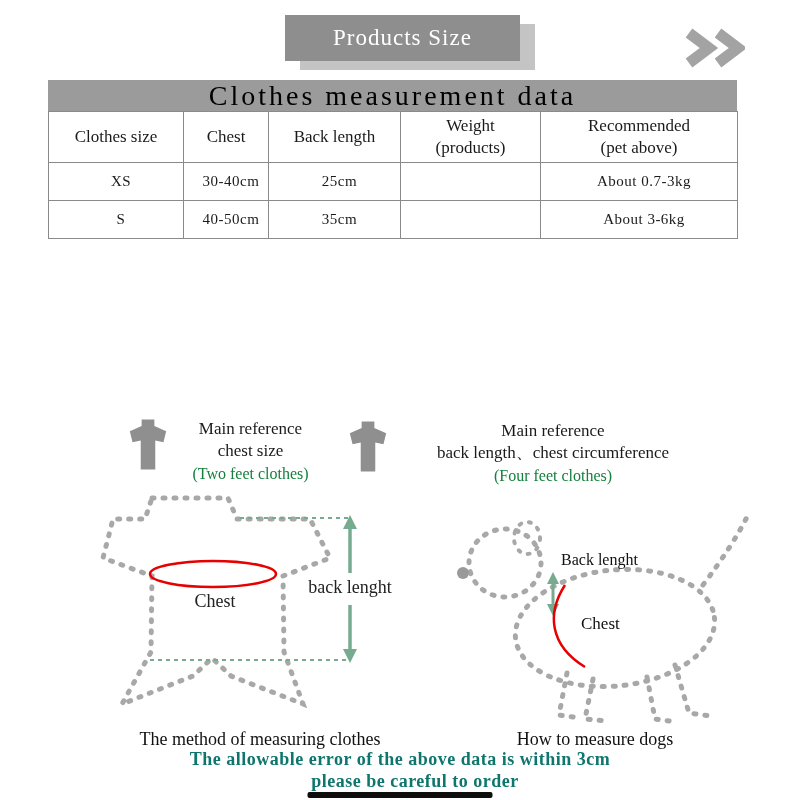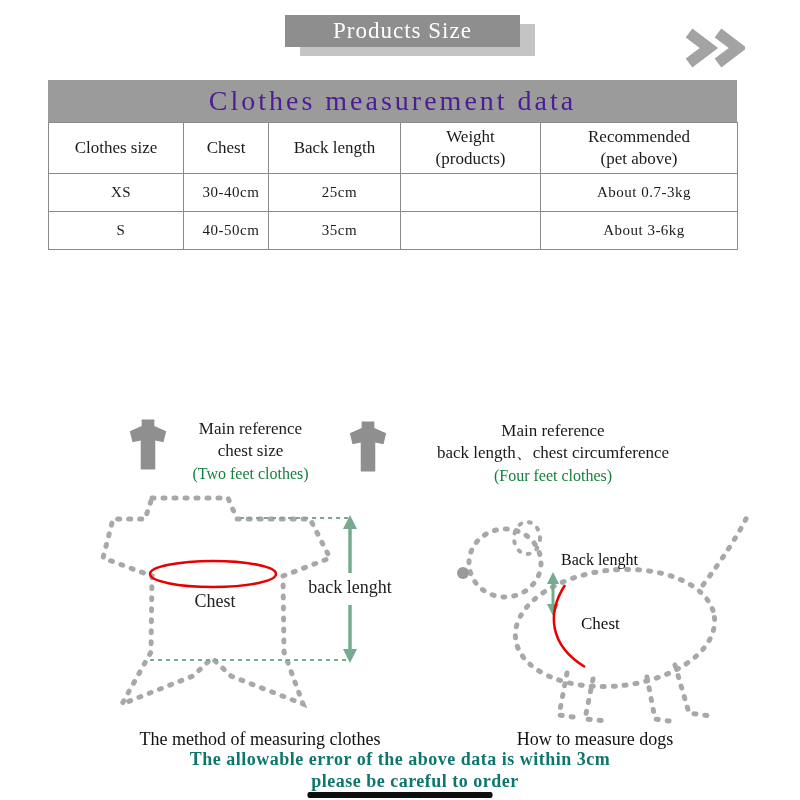--- a/index.html
+++ b/index.html
@@ -1,29 +1,29 @@
 <!DOCTYPE html>
 <html><head>
 <meta charset="utf-8">
 <style>
   html,body{margin:0;padding:0;background:#fff;}
   .page{position:relative;width:800px;height:800px;background:#ffffff;overflow:hidden;
         font-family:"Liberation Serif", serif;color:#1a1a1a;}
 
   
-  .banner-wrap{position:absolute;left:285px;top:15px;width:235px;height:32px;}
+  .banner-wrap{position:absolute;left:285px;top:15px;width:235px;height:46px;}
   .banner-shadow{position:absolute;left:15px;top:9px;width:100%;height:100%;background:#c4c4c4;}
   .banner-main{position:absolute;left:0;top:0;width:100%;height:100%;background:#8e8e8e;
                display:flex;align-items:center;justify-content:center;
                color:#ffffff;font-size:23px;letter-spacing:1px;}
   .chevrons{position:absolute;right:55px;top:28px;}
 
   
   .table-wrap{position:absolute;left:48px;top:80px;width:689px;}
-  .table-title{height:42px;background:#9b9b9b;color:#4c1d95;font-size:28px;letter-spacing:3px;
+  .table-title{height:31px;background:#9b9b9b;color:#000000;font-size:28px;letter-spacing:3px;
                display:flex;align-items:center;justify-content:center;}
   table.meas{width:100%;border-collapse:collapse;table-layout:fixed;}
   table.meas th, table.meas td{border:1px solid #8a8a8a;text-align:center;vertical-align:middle;
                font-weight:normal;padding:2px 2px;}
   table.meas th{height:46px;font-size:17px;line-height:1.3;}
   table.meas td{height:33px;font-size:15px;letter-spacing:0.5px;padding-left:12px;}
   td.size-cell{font-size:21px;}
 
   
   .diag-head{position:absolute;display:flex;align-items:flex-start;gap:0;}

